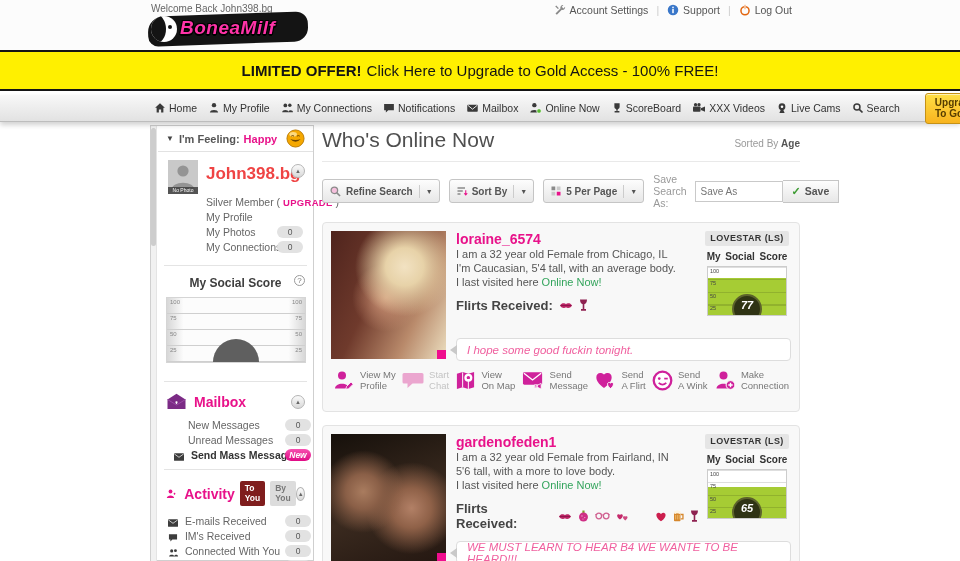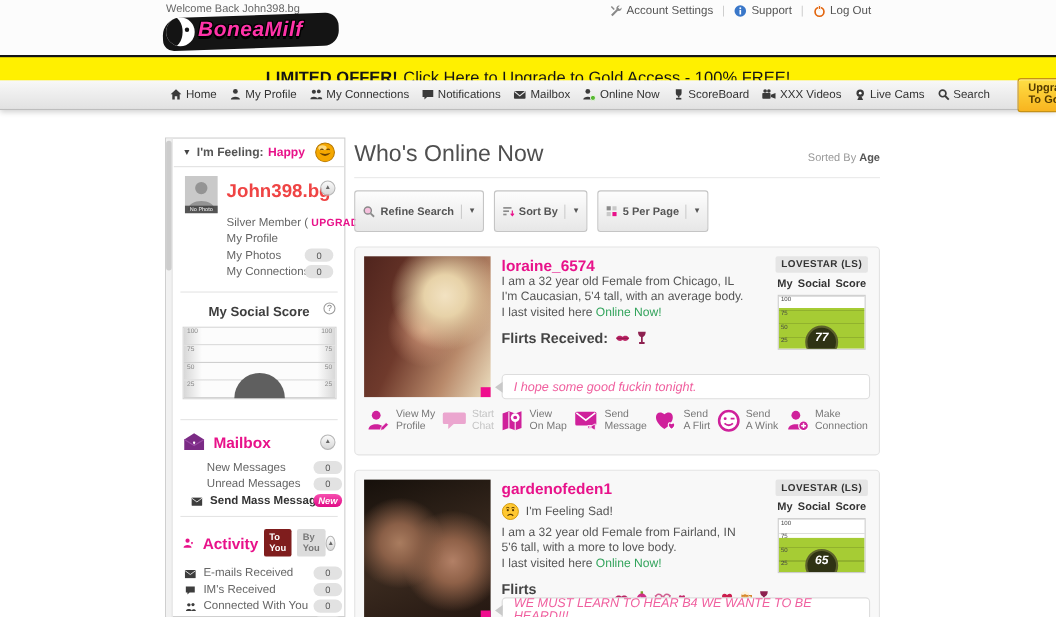--- a/index.html
+++ b/index.html
@@ -25,21 +25,21 @@
   .top-links .lnk { display:flex; align-items:center; gap:4px; cursor:pointer; }
   .top-links .pipe { color:#ccc; }
 
   
   .banner { position:absolute; left:0; top:50px; width:960px; height:41px; background:#fff000;
     border-top:2px solid #141414; border-bottom:2px solid #141414;
     display:flex; align-items:center; justify-content:center; font-size:15px; color:#141414; cursor:pointer; }
   .banner b { margin-right:5px; }
 
   
-  .navbar { position:absolute; left:0; top:73px; width:960px; height:27px;
+  .navbar { position:absolute; left:0; top:95px; width:960px; height:27px;
     background:linear-gradient(#f8f8f8,#e2e2e2); border-bottom:1px solid #bdbdbd;
     box-shadow:0 3px 5px rgba(0,0,0,0.18); display:flex; align-items:center; padding-left:154px; z-index:5; }
   .nav-item { display:flex; align-items:center; gap:3px; margin-right:11px; font-size:10.5px; color:#333; cursor:pointer; white-space:nowrap; }
   .upgrade-btn { margin-left:14px; padding:3px 9px 4px; font-size:10px; font-weight:bold; color:#553c00;
     background:linear-gradient(#ffdf45,#f8b41f); border:1px solid #c59116; border-radius:3px; cursor:pointer;
     box-shadow:inset 0 1px 0 rgba(255,255,255,.6); }
 
   
   .sidebar { position:absolute; left:150px; top:125px; width:164px; height:436px; background:#fff; border:1px solid #cfcfcf; }
   .sb-scroll { position:absolute; left:0; top:0; width:6px; height:436px; background:#f1f1f1; border-right:1px solid #e4e4e4; }
@@ -87,21 +87,21 @@
   .toggle.off { background:#dcdcdc; color:#777; }
 
   
   .main { position:absolute; left:322px; top:128px; width:478px; }
   .main-head { display:flex; align-items:baseline; border-bottom:1px solid #e9e9e9; padding-bottom:9px; }
   .page-title { font-size:21px; font-weight:normal; color:#4f4f4f; }
   .sorted { margin-left:auto; font-size:10px; color:#999; }
   .sorted b { color:#555; }
 
   .toolbar { display:flex; align-items:center; margin-top:11px; }
-  .tb-btn { display:flex; align-items:center; height:38px; padding:0 6px; margin-right:9px;
+  .tb-btn { display:flex; align-items:center; height:24px; padding:0 6px; margin-right:9px;
     background:linear-gradient(#fdfdfd,#e7e7e7); border:1px solid #c5c5c5; border-radius:3px;
     font-size:10px; font-weight:bold; color:#555; cursor:pointer; white-space:nowrap; }
   .tb-btn .sep { width:1px; height:13px; background:#ccc; margin:0 6px; }
   .tb-btn .arr { font-size:7px; color:#555; }
   .tb-btn .bic { margin-right:4px; }
   .save-group { margin-left:auto; display:flex; align-items:center; }
   .save-label { font-size:10.5px; color:#999; margin-right:8px; }
   .save-input { width:88px; height:21px; border:1px solid #c9c9c9; font-size:10px; padding:0 5px;
     font-family:"Liberation Sans",sans-serif; color:#555; }
   .save-btn { display:flex; align-items:center; height:23px; padding:0 9px; gap:4px;
@@ -447,20 +447,28 @@
       <svg class="ic bic" width="12" height="12" viewBox="0 0 16 16">
           <rect x="2" y="2" width="5" height="5" fill="#8a8a8a"></rect>
           <rect x="9" y="2" width="5" height="5" fill="#c9c9c9"></rect>
           <rect x="2" y="9" width="5" height="5" fill="#c9c9c9"></rect>
           <rect x="9" y="9" width="5" height="5" fill="#e8128a"></rect>
         </svg>
       <span>5 Per Page</span>
         <span class="sep"></span>
         <span class="arr">▼</span>
     </div>
+    <div class="save-group">
+      <span class="save-label">Save Search As:</span>
+      <input class="save-input" type="text" placeholder="Save As" style="">
+      <button class="save-btn">
+        <span class="chk">✓</span>
+        <span>Save</span>
+      </button>
+    </div>
   </div>
 
   <div class="card">
     <div class="photo photo1">
         <span class="corner"></span>
       </div>
     <div class="info">
       <div class="uname">loraine_6574</div>
       <div class="desc">I am a 32 year old Female from Chicago, IL</div>
       <div class="desc">I'm Caucasian, 5'4 tall, with an average body.</div>
@@ -574,30 +582,20 @@
       </div>
     </div>
   </div>
 
   <div class="card">
     <div class="photo photo2">
         <span class="corner"></span>
       </div>
     <div class="info">
       <div class="uname">gardenofeden1</div>
-      <div class="feel-row">
-        <svg class="ic" width="16" height="16" viewBox="0 0 16 16">
-            <circle cx="8" cy="8" r="7.3" fill="#ffc832" stroke="#cf9400" stroke-width="0.8"></circle>
-            <circle cx="5.6" cy="6.8" r="1" fill="#5a3a00"></circle>
-            <circle cx="10.4" cy="6.8" r="1" fill="#5a3a00"></circle>
-            <path d="M4.2 4.8 Q5.6 3.8 7 4.8 M9 4.8 Q10.4 3.8 11.8 4.8" stroke="#5a3a00" stroke-width="0.9" fill="none"></path>
-            <path d="M5.4 11.8 Q8 9.6 10.6 11.8" stroke="#5a3a00" stroke-width="1.1" fill="none"></path>
-          </svg>
-        <span>I'm Feeling Sad!</span>
-      </div>
       <div class="desc">I am a 32 year old Female from Fairland, IN</div>
       <div class="desc">5'6 tall, with a more to love body.</div>
       <div class="desc"><span>I last visited here</span> <span class="online">Online Now!</span></div>
       <div class="flirts">
         <span>Flirts Received:</span>
         <svg class="ic" width="14" height="9" viewBox="0 0 14 9">
             <path fill="#bb2465" d="M1 4.5 C3 1.2 6 2.4 7 3.2 C8 2.4 11 1.2 13 4.5 C11 7.8 8 7.2 7 6.2 C6 7.2 3 7.8 1 4.5Z"></path>
             <path d="M1.5 4.5 H12.5" stroke="#7e1040" stroke-width="0.7"></path>
           </svg>
         <svg class="ic" width="11" height="12" viewBox="0 0 11 12">

